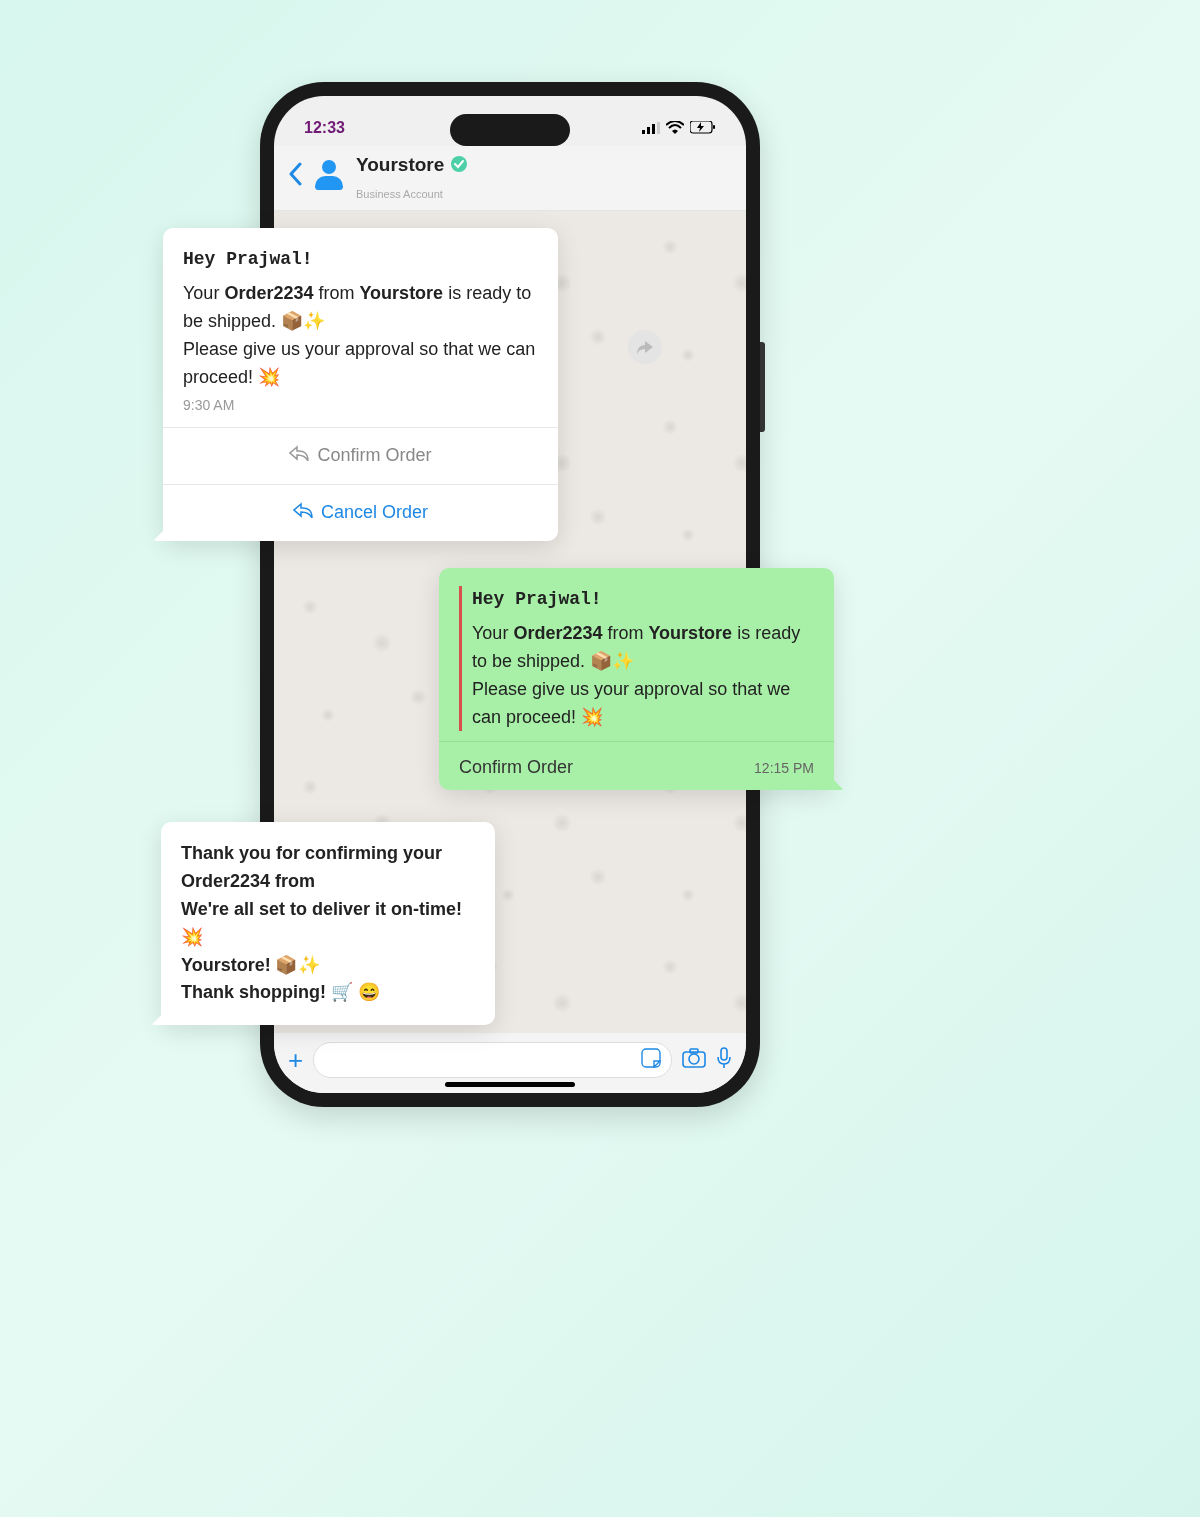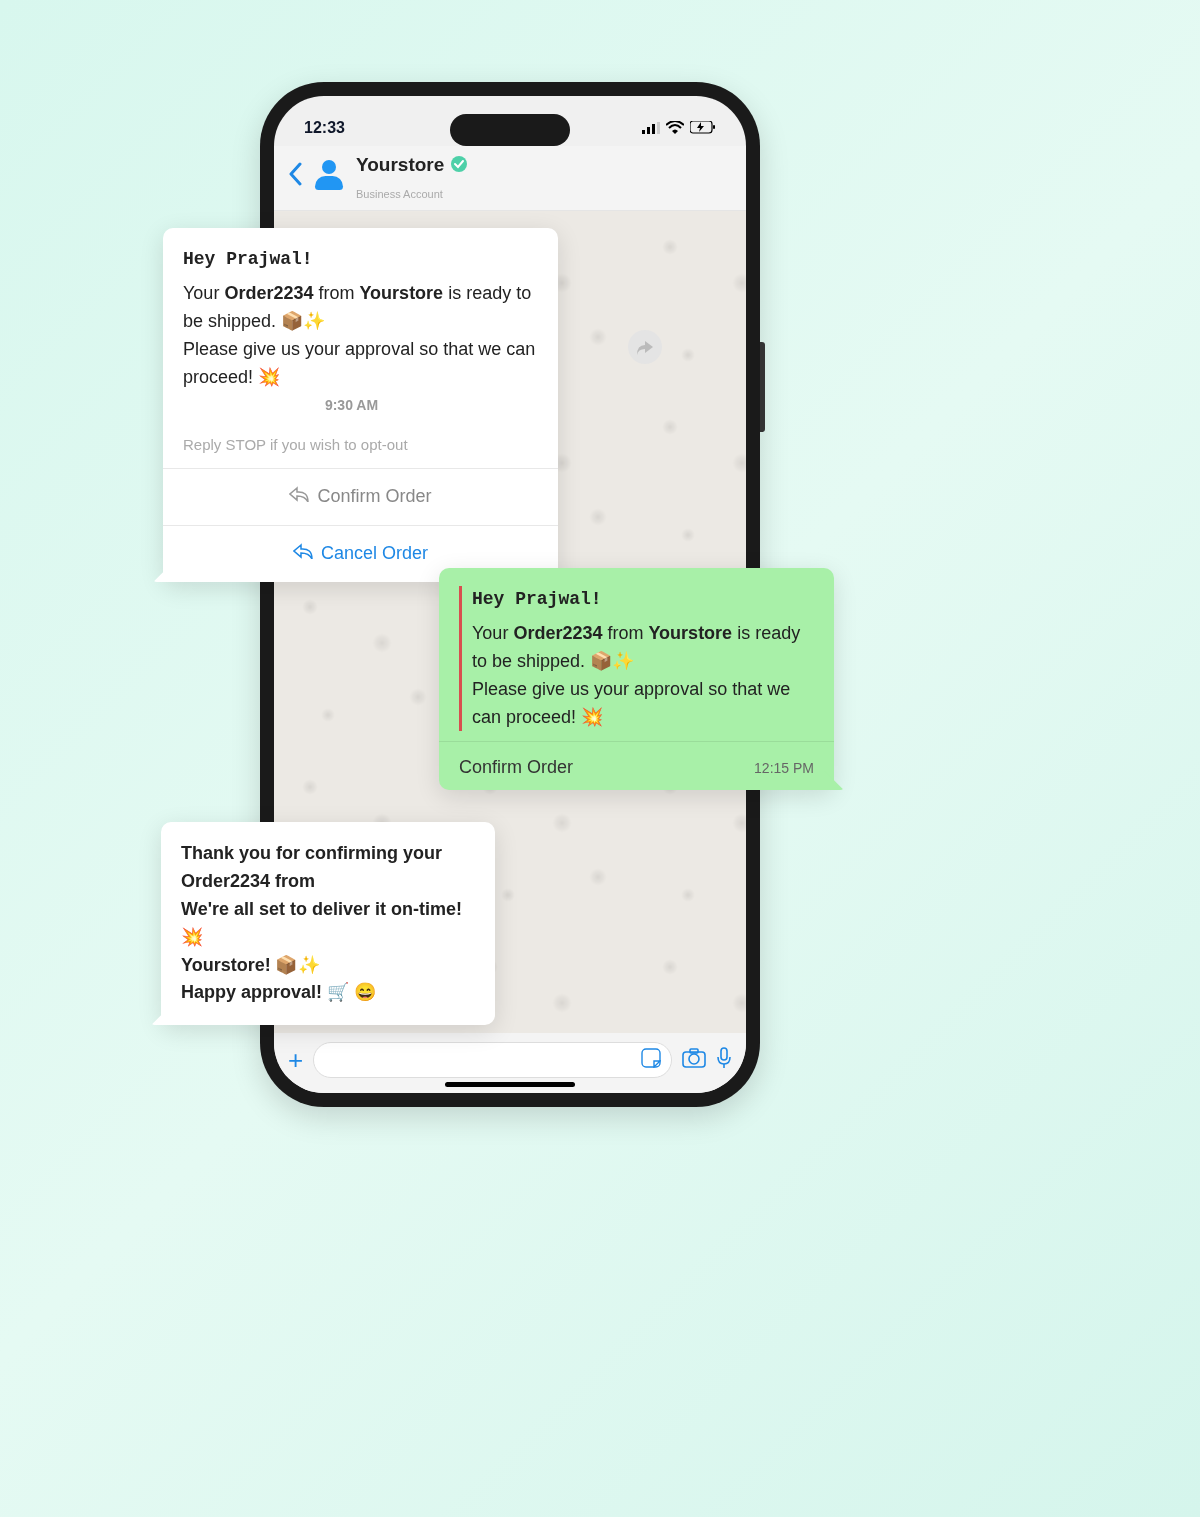--- a/index.html
+++ b/index.html
@@ -53,21 +53,21 @@
     z-index: 10;
   }
   .status-bar {
     height: 50px;
     display: flex;
     align-items: center;
     justify-content: space-between;
     padding: 14px 30px 0 30px;
     font-size: 16px;
     font-weight: 600;
-    color: #0f172a;
+    color: #701a75;
   }
   .status-icons { display: flex; gap: 6px; align-items: center; font-size: 15px; }
   .chat-header {
     display: flex;
     align-items: center;
     padding: 8px 14px 10px 14px;
     gap: 10px;
     border-bottom: 1px solid #e5e5e5;
     background: #f4f4f4;
   }
@@ -154,21 +154,21 @@
   .tail-right::after {
     content:"";
     position:absolute;
     right:-10px; bottom:0;
     width:20px; height:20px;
     background: inherit;
     clip-path: polygon(0 0, 100% 100%, 0 100%);
     border-bottom-right-radius: 4px;
   }
   .greet { font-weight: 700; margin-bottom: 6px; font-family: Liberation Mono, monospace; }
-  .timestamp { font-size: 14px; color: #999; text-align: center; padding-right: 18px; font-weight: bold; }
+  .timestamp { font-size: 14px; color: #999; text-align: left; padding-right: 18px; }
   .opt-out { font-size: 15px; color: #aaa; padding: 6px 20px 12px 20px; }
   .action-row {
     border-top: 1px solid #e8e8e8;
     text-align: center;
     padding: 14px 0;
     font-size: 18px;
     color: #888;
     display: flex;
     align-items: center;
     justify-content: center;
@@ -297,21 +297,20 @@
 
 <div class="card tail-left" style="left:163px; top:228px; width:395px;">
   <div class="pad">
     <div class="greet">Hey Prajwal!</div>
     <div>
       <span>Your </span><b>Order2234</b><span> from </span><b>Yourstore</b><span> is ready to be shipped. 📦✨</span>
     </div>
     <div>Please give us your approval so that we can proceed! 💥</div>
     <div class="timestamp" style="margin-top:4px;">9:30 AM</div>
   </div>
-  <div class="opt-out">Reply STOP if you wish to opt-out</div>
   <div class="action-row">
     <span><svg width="20" height="16" viewBox="0 0 20 16">
           <path d="M8 2 L1 8 L8 14 L8 10 Q16 10 19 16 Q19 5 8 6 Z" fill="none" stroke="#999" stroke-width="1.5"></path>
         </svg></span>
     <span>Confirm Order</span>
   </div>
   <div class="action-row primary">
     <span><svg width="20" height="16" viewBox="0 0 20 16">
           <path d="M8 2 L1 8 L8 14 L8 10 Q16 10 19 16 Q19 5 8 6 Z" fill="none" stroke="#1e88e5" stroke-width="1.5"></path>
         </svg></span>
@@ -337,15 +336,15 @@
 
 <div class="card tail-left" style="left:161px; top:822px; width:334px;font-weight:bold;">
   <div class="pad" style="padding-bottom:18px;">
     <div>
       <span>Thank you for confirming your </span><b>Order2234</b><span> from </span>
     </div>
     <div>We're all set to deliver it on-time!💥</div>
     <div>
       <b>Yourstore!</b><span> 📦✨</span>
     </div>
-    <div>Happy approval! 🛒 😄</div>
+    <div>Thank shopping! 🛒 😄</div>
   </div>
 </div>
 
 </body></html>

